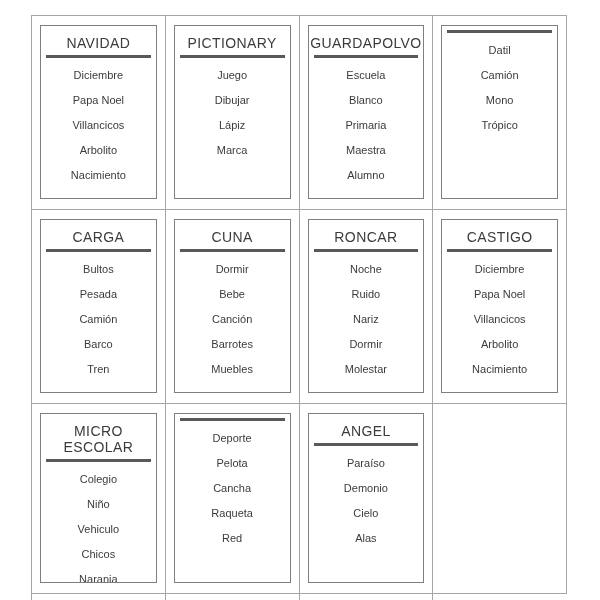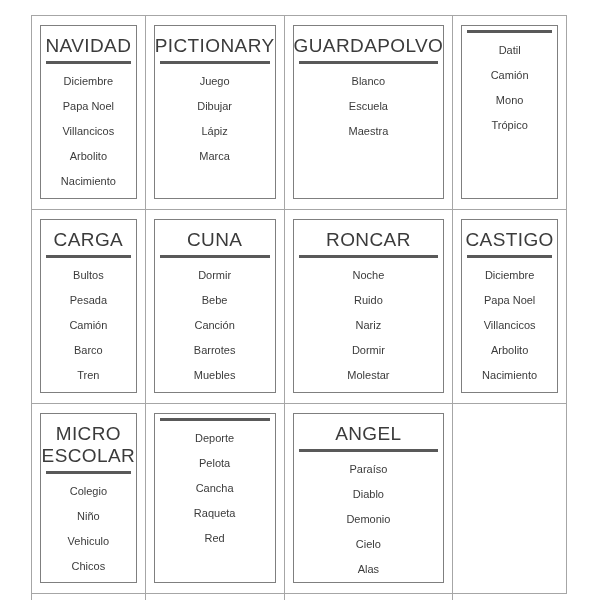--- a/index.html
+++ b/index.html
@@ -32,21 +32,21 @@
     flex:1;
     margin:9px 8px 10px 8px;
     border:1px solid var(--card-border);
     background:#fff;
     display:flex;flex-direction:column;
     overflow:hidden;
   }
   .card-title{
     margin-top:9px;
     text-align:center;
-    font-size:19px;
+    font-size:14px;
     letter-spacing:0.4px;
     color:var(--text-color);
   }
   .card-rule{
     height:3px;
     background:var(--rule-color);
     margin:4px 5px 0 5px;
     flex-shrink:0;
   }
   .card-words{
@@ -90,23 +90,25 @@
         <div class="word">Marca</div>
       </div>
     </div>
   </div>
 
   <div class="cell">
     <div class="card">
       <div class="card-title">GUARDAPOLVO</div>
       <div class="card-rule"></div>
       <div class="card-words">
+        <div class="word">Escuela</div>
         <div class="word">Blanco</div>
-        <div class="word">Escuela</div>
+        <div class="word">Primaria</div>
         <div class="word">Maestra</div>
+        <div class="word">Alumno</div>
       </div>
     </div>
   </div>
 
   <div class="cell">
     <div class="card">
       <div class="card-rule"></div>
       <div class="card-words">
         <div class="word">Datil</div>
         <div class="word">Camión</div>
@@ -199,21 +201,20 @@
       </div>
     </div>
   </div>
 
   <div class="cell">
     <div class="card">
       <div class="card-title">ANGEL</div>
       <div class="card-rule"></div>
       <div class="card-words">
         <div class="word">Paraíso</div>
-        <div class="word">Diablo</div>
         <div class="word">Demonio</div>
         <div class="word">Cielo</div>
         <div class="word">Alas</div>
       </div>
     </div>
   </div>
 
   <div class="cell"></div>
   <div class="cell"></div>
   <div class="cell"></div>

